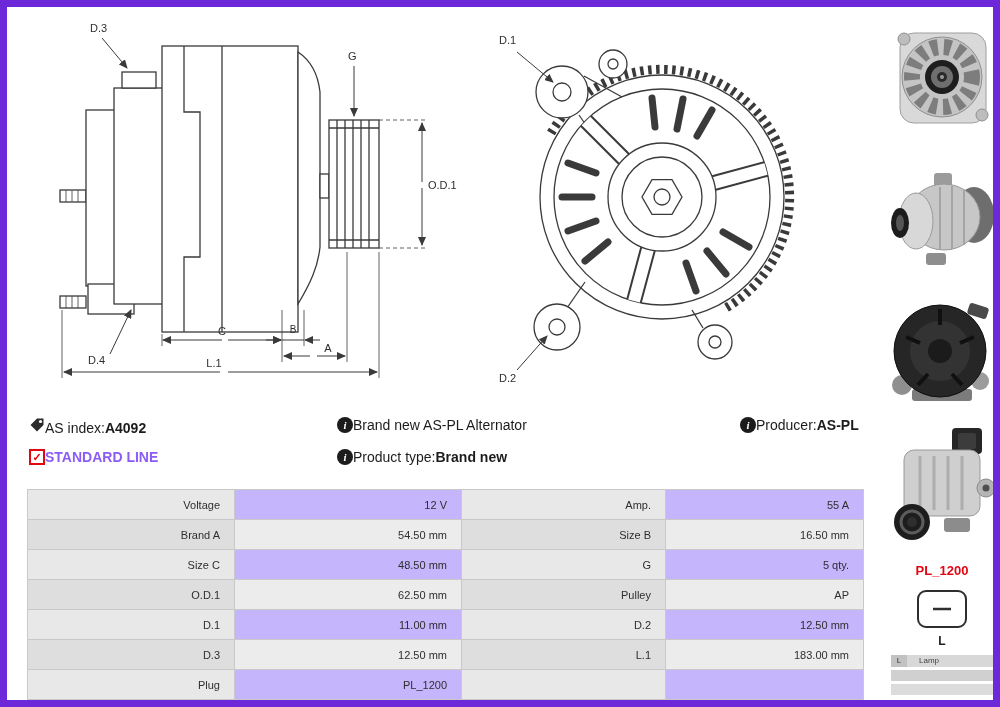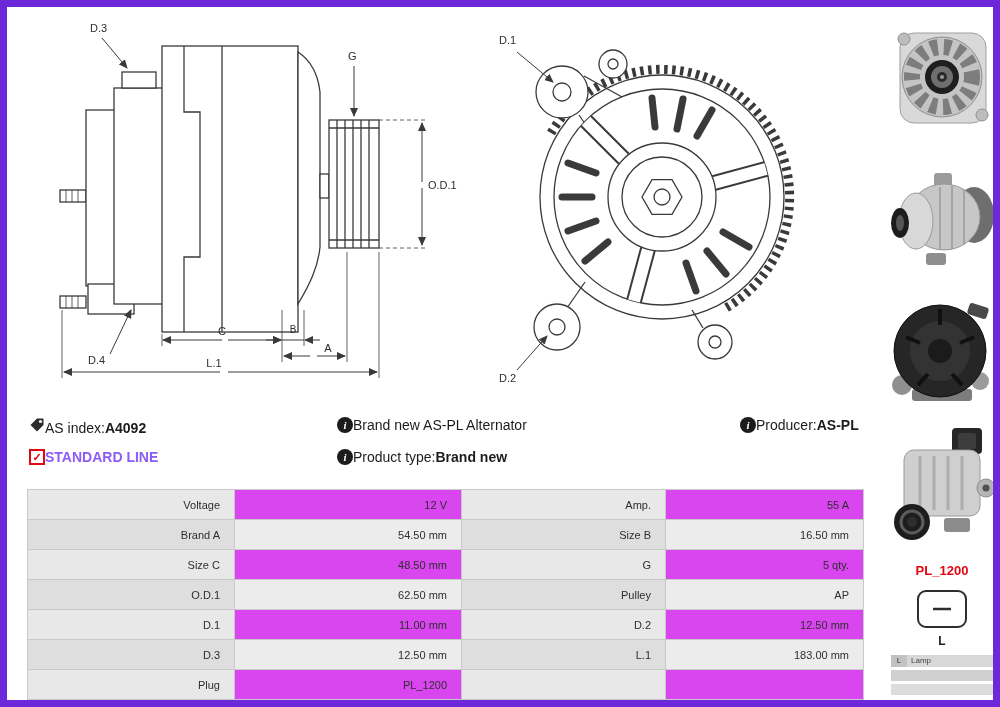--- a/index.html
+++ b/index.html
@@ -8,21 +8,21 @@
   .page { position:relative; width:1000px; height:707px; background:#fff; border:7px solid #6d28d9; overflow:hidden; }
   .abs { position:absolute; }
   .info-row { display:flex; align-items:flex-end; gap:0; font-size:14px; color:#1c1c1c; white-space:nowrap; }
   .b { font-weight:bold; }
   .red { color:#8b5cf6; }
   .info-icon { width:16px; height:16px; min-width:16px; border-radius:50%; background:#1c1c1c; color:#fff; font-size:11px; font-weight:bold; font-style:italic; display:inline-flex; align-items:center; justify-content:center; font-family:"Liberation Serif", serif; }
   .check-icon { width:16px; height:16px; min-width:16px; border:2px solid #e30613; color:#e30613; display:inline-flex; align-items:center; justify-content:center; font-size:11px; font-weight:bold; }
   table.specs { border-collapse:collapse; table-layout:fixed; width:836px; }
   table.specs td { height:30px; font-size:11px; color:#2e2e2e; text-align:right; padding-right:14px; border:1px solid #c9c9c9; overflow:hidden; }
   tr.odd td.cl  { background:#e8e8e8; }
-  tr.odd td.cv  { background:#d946ef;margin-left:6px; }
+  tr.odd td.cv  { background:#c4b5fd;margin-left:6px; }
   tr.even td.cl { background:#dedede; }
   tr.even td.cv { background:#ececec; }
   .dim { font-size:11px; fill:#2e2e2e; font-family:"Liberation Sans", sans-serif; }
   .dim-sm { font-size:10px; fill:#2e2e2e; font-family:"Liberation Sans", sans-serif; }
   .draw { stroke:#3a3a3a; fill:none; stroke-width:1.3; }
   .draw-f { stroke:#3a3a3a; fill:#ffffff; stroke-width:1.3; }
   .dimln { stroke:#3a3a3a; stroke-width:1; fill:none; }
   .extln { stroke:#3a3a3a; stroke-width:0.8; fill:none; }
   .photo { position:absolute; left:875px; width:120px; }
   .plug-code { position:absolute; left:875px; width:120px; text-align:center; font-size:13px; font-weight:bold; color:#e30613; }
@@ -322,19 +322,19 @@
     <svg width="52" height="40" viewBox="0 0 52 40">
       <rect x="2" y="2" width="48" height="36" rx="8" fill="#ffffff" stroke="#2e2e2e" stroke-width="2"></rect>
       <line x1="17" y1="20" x2="35" y2="20" stroke="#2e2e2e" stroke-width="2.5"></line>
     </svg>
     <div style="font-size:12px; font-weight:bold; color:#222222; margin-top:1px;">L</div>
   </div>
 
   <div class="abs" style="left:884px; top:648px; width:106px;">
     <div style="display:flex; height:12px; margin-bottom:3px;">
       <div style="width:16px; background:#c2c2c2; font-size:8px; text-align:center; line-height:12px; color:#333;">L</div>
-      <div style="flex:1; background:#d8d8d8; font-size:8px; line-height:12px; padding-left:4px; color:#444;">Lamp</div>
+      <div style="flex:1; background:#d8d8d8; font-size:8px; line-height:12px; padding-left:12px; color:#444;">Lamp</div>
     </div>
     <div style="height:11px; background:#d0d0d0; margin-bottom:3px;"></div>
     <div style="height:11px; background:#dcdcdc;"></div>
   </div>
 
 </div>
 
 </body></html>

